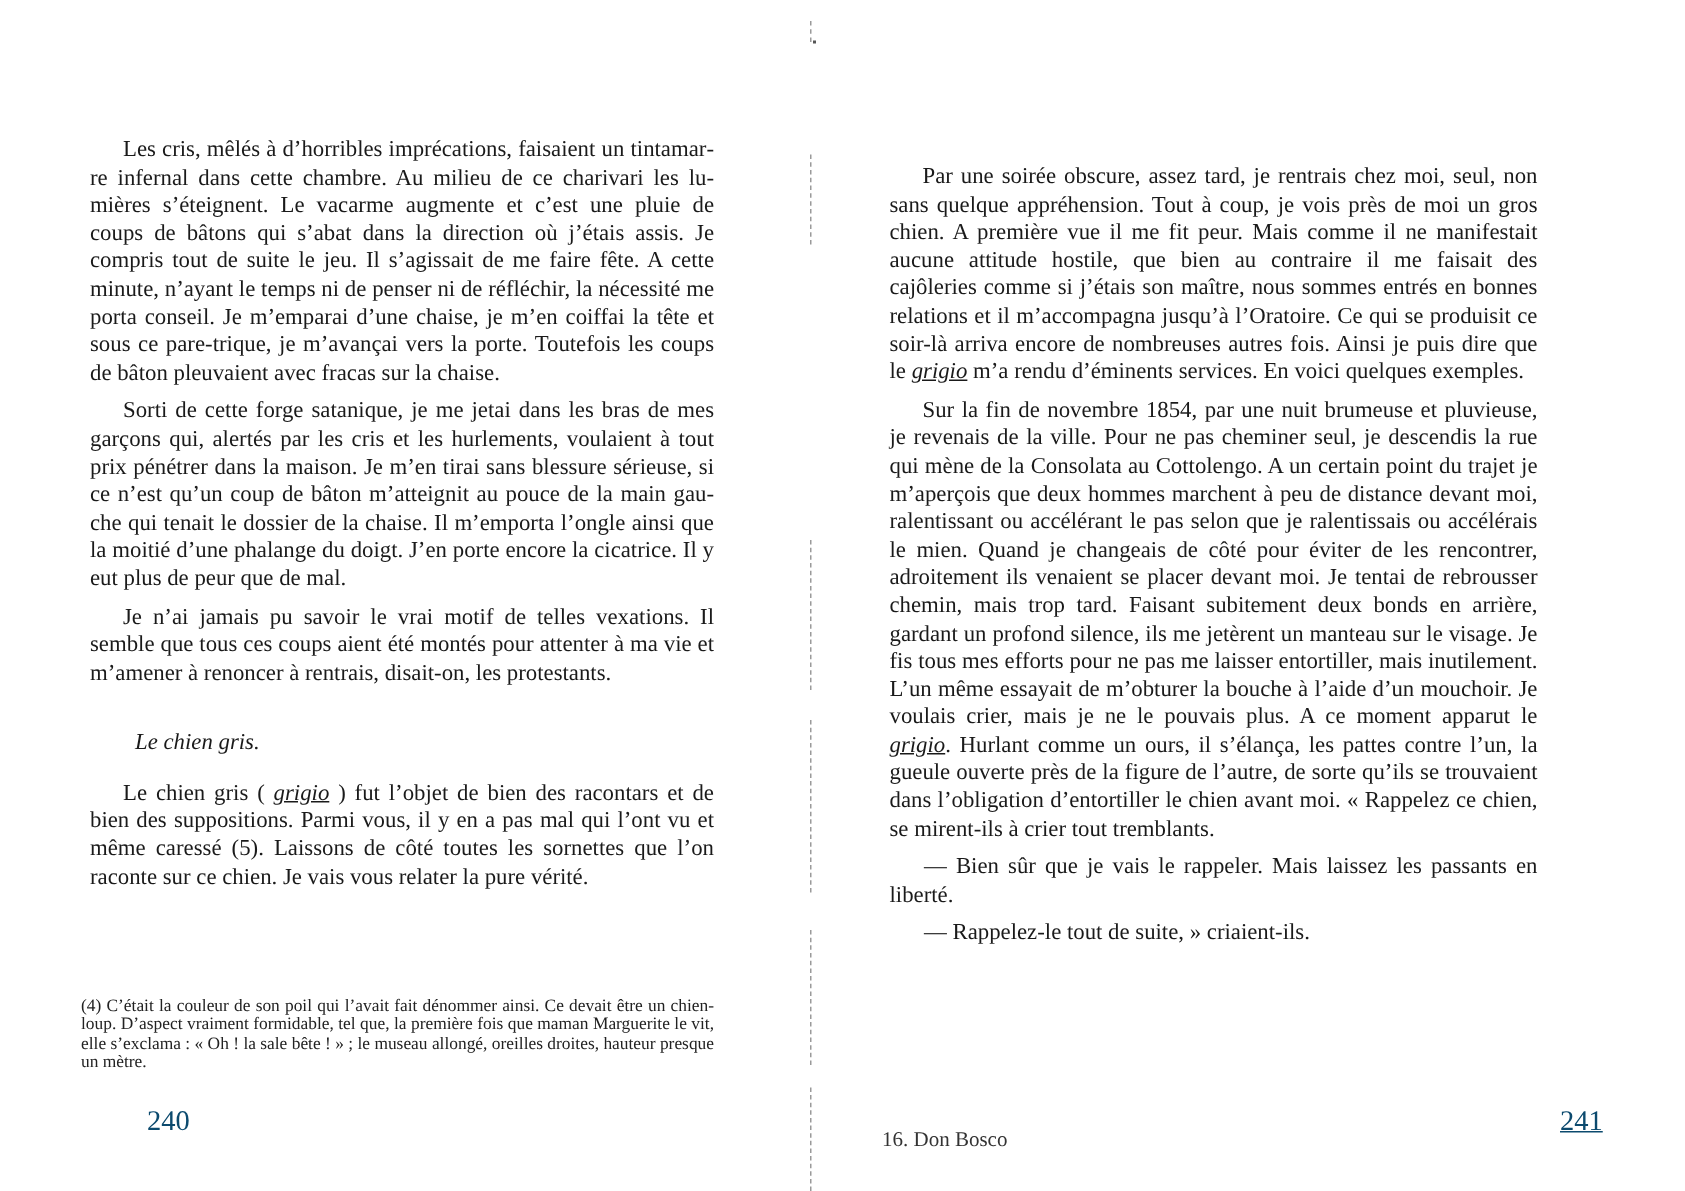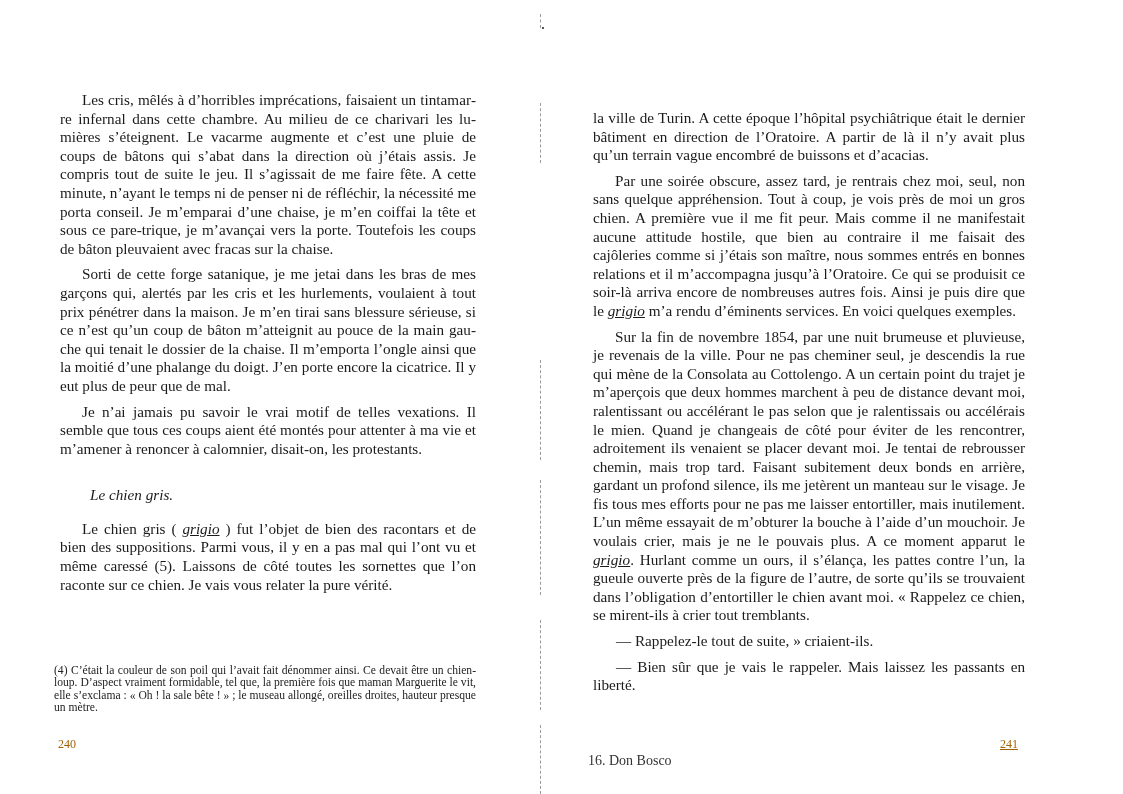--- a/index.html
+++ b/index.html
@@ -53,22 +53,23 @@
       top: 647px;
       width: 422px;
       font-size: 11.6px;
       line-height: 12.4px;
       text-align: justify;
       color: #222;
     }
 
     .page-number {
       position: absolute;
-      font-size: 12px;
-      color: #a16207;
+      font-size: 19px;
+      color: #0c4a6e;
+      margin-left: 40px;
     }
     .page-left .page-number { left: 58px; top: 719px; }
     .page-right .page-number { left: 460px; top: 719px; text-decoration: underline; }
 
     .signature {
       position: absolute;
       left: 48px;
       top: 735px;
       font-size: 14px;
       color: #333;
@@ -87,21 +88,21 @@
       background: #555;
     }
   </style>
 </head>
 <body>
 
 <div class="page page-left">
   <div class="text-block" style="top:73px;">
     <p class="para">Les cris, mêlés à d’horribles imprécations, faisaient un tintamar­re infernal dans cette chambre. Au milieu de ce charivari les lu­mières s’éteignent. Le vacarme augmente et c’est une pluie de coups de bâtons qui s’abat dans la direction où j’étais assis. Je compris tout de suite le jeu. Il s’agissait de me faire fête. A cette minute, n’ayant le temps ni de penser ni de réfléchir, la nécessité me porta conseil. Je m’emparai d’une chaise, je m’en coiffai la tê­te et sous ce pare-trique, je m’avançai vers la porte. Toutefois les coups de bâton pleuvaient avec fracas sur la chaise.</p>
     <p class="para">Sorti de cette forge satanique, je me jetai dans les bras de mes garçons qui, alertés par les cris et les hurlements, voulaient à tout prix pénétrer dans la maison. Je m’en tirai sans blessure sérieuse, si ce n’est qu’un coup de bâton m’atteignit au pouce de la main gau­che qui tenait le dossier de la chaise. Il m’emporta l’ongle ainsi que la moitié d’une phalange du doigt. J’en porte encore la cica­trice. Il y eut plus de peur que de mal.</p>
-    <p class="para">Je n’ai jamais pu savoir le vrai motif de telles vexations. Il semble que tous ces coups aient été montés pour attenter à ma vie et m’amener à renoncer à calomnier, disait-on, les protestants.</p>
+    <p class="para">Je n’ai jamais pu savoir le vrai motif de telles vexations. Il semble que tous ces coups aient été montés pour attenter à ma vie et m’amener à renoncer à rentrais, disait-on, les protestants.</p>
 
     <div class="section-heading">Le chien gris.</div>
 
     <p class="para"><span>Le chien gris ( </span><em>grigio</em><span> ) fut l’objet de bien des racontars et de bien des suppositions. Parmi vous, il y en a pas mal qui l’ont vu et même caressé (5). Laissons de côté toutes les sornettes que l’on raconte sur ce chien. Je vais vous relater la pure vérité.</span></p>
   </div>
 
   <div class="footnote">(4) C’était la couleur de son poil qui l’avait fait dénommer ainsi. Ce devait être un chien-loup. D’aspect vraiment formidable, tel que, la première fois que maman Marguerite le vit, elle s’exclama : « Oh ! la sale bête ! » ; le museau allongé, oreilles droites, hauteur presque un mètre.</div>
 
   <div class="page-number">240</div>
 </div>
@@ -109,22 +110,21 @@
 <div class="gutter-line" style="top:14px;height:14px;"></div>
 <div class="gutter-line" style="top:103px;height:60px;"></div>
 <div class="gutter-line" style="top:360px;height:100px;"></div>
 <div class="gutter-line" style="top:480px;height:115px;"></div>
 <div class="gutter-line" style="top:620px;height:90px;"></div>
 <div class="gutter-line" style="top:725px;height:69px;"></div>
 <div class="gutter-dot" style="left:542px;top:27px;"></div>
 
 <div class="page page-right">
   <div class="text-block" style="top:91px;">
-    <p class="para noindent"><span>la ville de Turin. A cette époque l’hôpital psychiâtrique était le dernier bâtiment en direction de l’Oratoire. A partir de là il n’y avait plus qu’un terrain vague encombré de buissons et d’acacias.</span></p>
     <p class="para"><span>Par une soirée obscure, assez tard, je rentrais chez moi, seul, non sans quelque appréhension. Tout à coup, je vois près de moi un gros chien. A première vue il me fit peur. Mais comme il ne manifestait aucune attitude hostile, que bien au contraire il me faisait des cajôleries comme si j’étais son maître, nous sommes entrés en bonnes relations et il m’accompagna jusqu’à l’Oratoire. Ce qui se produisit ce soir-là arriva encore de nombreuses autres fois. Ainsi je puis dire que le </span><em>grigio</em><span> m’a rendu d’éminents servi­ces. En voici quelques exemples.</span></p>
     <p class="para"><span>Sur la fin de novembre 1854, par une nuit brumeuse et plu­vieuse, je revenais de la ville. Pour ne pas cheminer seul, je des­cendis la rue qui mène de la Consolata au Cottolengo. A un cer­tain point du trajet je m’aperçois que deux hommes marchent à peu de distance devant moi, ralentissant ou accélérant le pas se­lon que je ralentissais ou accélérais le mien. Quand je changeais de côté pour éviter de les rencontrer, adroitement ils venaient se placer devant moi. Je tentai de rebrousser chemin, mais trop tard. Faisant subitement deux bonds en arrière, gardant un profond si­lence, ils me jetèrent un manteau sur le visage. Je fis tous mes ef­forts pour ne pas me laisser entortiller, mais inutilement. L’un même essayait de m’obturer la bouche à l’aide d’un mouchoir. Je voulais crier, mais je ne le pouvais plus. A ce moment apparut le </span><em>grigio</em><span>. Hurlant comme un ours, il s’élança, les pattes contre l’un, la gueule ouverte près de la figure de l’autre, de sorte qu’ils se trouvaient dans l’obligation d’entortiller le chien avant moi. « Rap­pelez ce chien, se mirent-ils à crier tout tremblants.</span></p>
+    <p class="para dialog"><span>— Bien sûr que je vais le rappeler. Mais laissez les passants en liberté.</span></p>
     <p class="para dialog"><span>— Rappelez-le tout de suite, » criaient-ils.</span></p>
-    <p class="para dialog"><span>— Bien sûr que je vais le rappeler. Mais laissez les passants en liberté.</span></p>
   </div>
 
   <div class="page-number">241</div>
   <div class="signature">16. Don Bosco</div>
 </div>
 
 </body></html>

